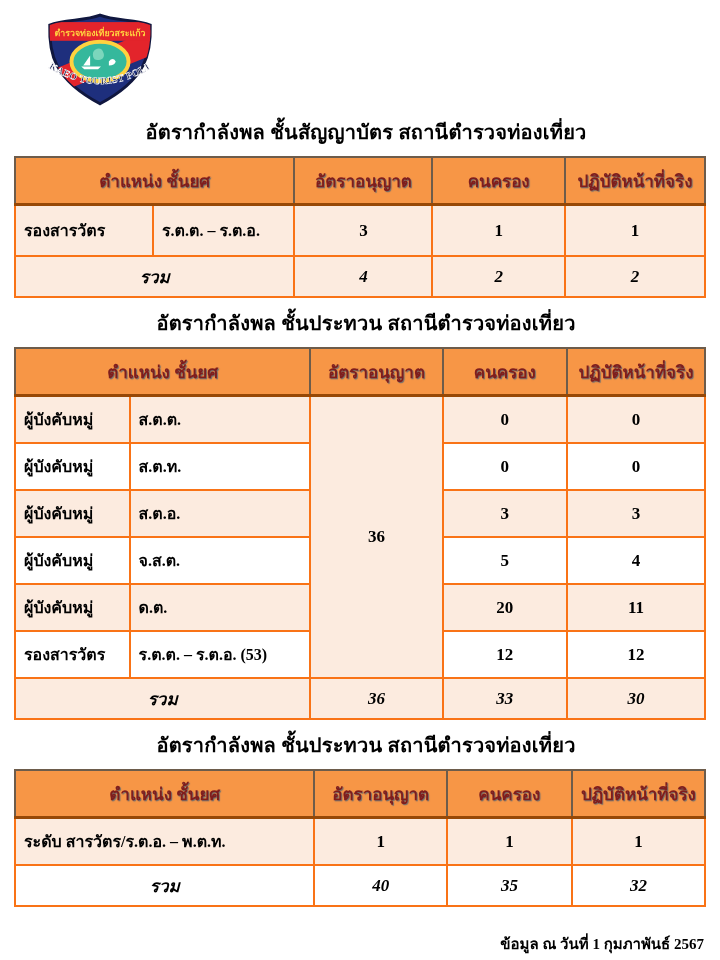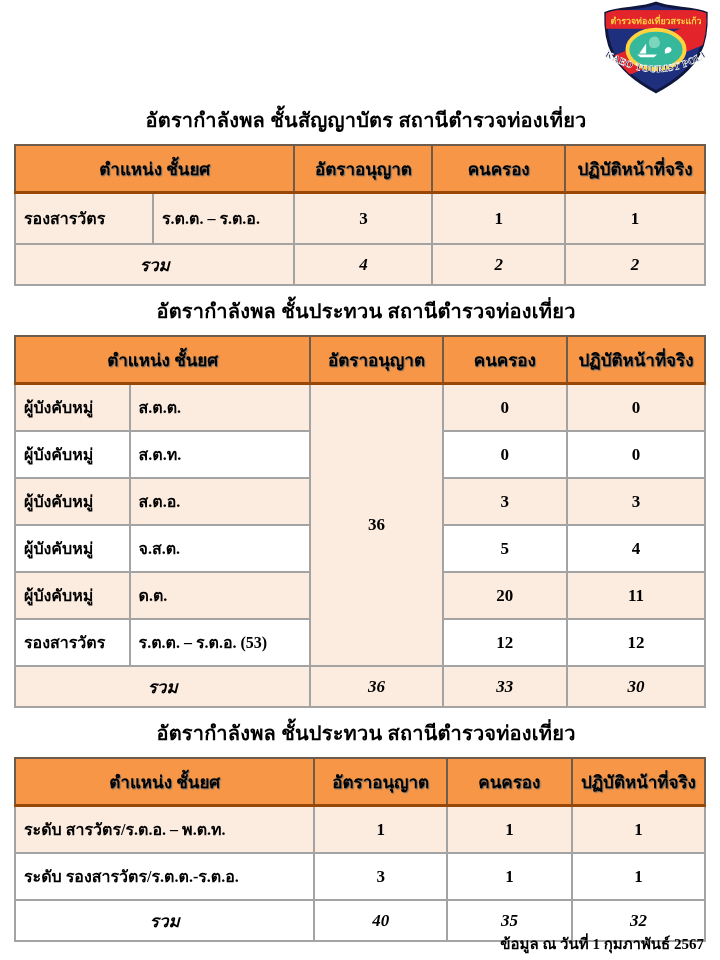--- a/index.html
+++ b/index.html
@@ -2,39 +2,39 @@
 <html><head>
 <meta charset="utf-8">
 <style>
   html,body{margin:0;padding:0;}
   body{
     width:720px;height:960px;background:#ffffff;color:#000;
     font-family:"Liberation Serif","DejaVu Serif",serif;
     font-weight:bold;position:relative;overflow:hidden;
   }
   .page{width:720px;height:960px;}
-  .logo-wrap{display:flex;justify-content:flex-end;padding-top:0;}
+  .logo-wrap{display:flex;justify-content:flex-start;padding-top:12px;margin-left:36px;}
   .doc-title{
     text-align:center;font-size:20px;font-weight:bold;margin:9px 0 8px 12px;
     letter-spacing:0.2px;
   }
   table{
     width:692px;margin:0 auto;border-collapse:collapse;table-layout:fixed;
     border:2px solid #4a443e;
   }
   th{
-    background:#F79646;color:#000000;
+    background:#F79646;color:#7f1d1d;
     text-shadow:1px 1px 1px #6e6e6e;
     font-size:17px;font-weight:bold;
     padding:9px 4px;
     border:2px solid #6d5c4b;
     border-bottom:3px solid #974806;
   }
   td{
-    border:2px solid #a3a3a3;
+    border:2px solid #f97316;
     font-size:16px;font-weight:bold;
     padding:10px 8px;
     background:#ffffff;
     margin-top:28px;
   }
   tr.alt td{background:#FCEBDF;}
   td.merged{background:#FCEBDF;}
   td.pos{text-align:left;}
   td.num{text-align:center;font-size:17px;}
   table.t1 tbody tr.data td{padding-top:12px;padding-bottom:12px;}
@@ -197,26 +197,20 @@
         <th>ปฏิบัติหน้าที่จริง</th>
       </tr>
     </thead>
     <tbody>
       <tr class="alt">
         <td class="pos">ระดับ สารวัตร/ร.ต.อ. – พ.ต.ท.</td>
         <td class="num">1</td>
         <td class="num">1</td>
         <td class="num">1</td>
       </tr>
-      <tr>
-        <td class="pos">ระดับ รองสารวัตร/ร.ต.ต.-ร.ต.อ.</td>
-        <td class="num">3</td>
-        <td class="num">1</td>
-        <td class="num">1</td>
-      </tr>
       <tr class="total">
         <td class="num">รวม</td>
         <td class="num">40</td>
         <td class="num">35</td>
         <td class="num">32</td>
       </tr>
     </tbody>
   </table>
 
   <div class="footer">ข้อมูล ณ วันที่ 1 กุมภาพันธ์  2567</div>

